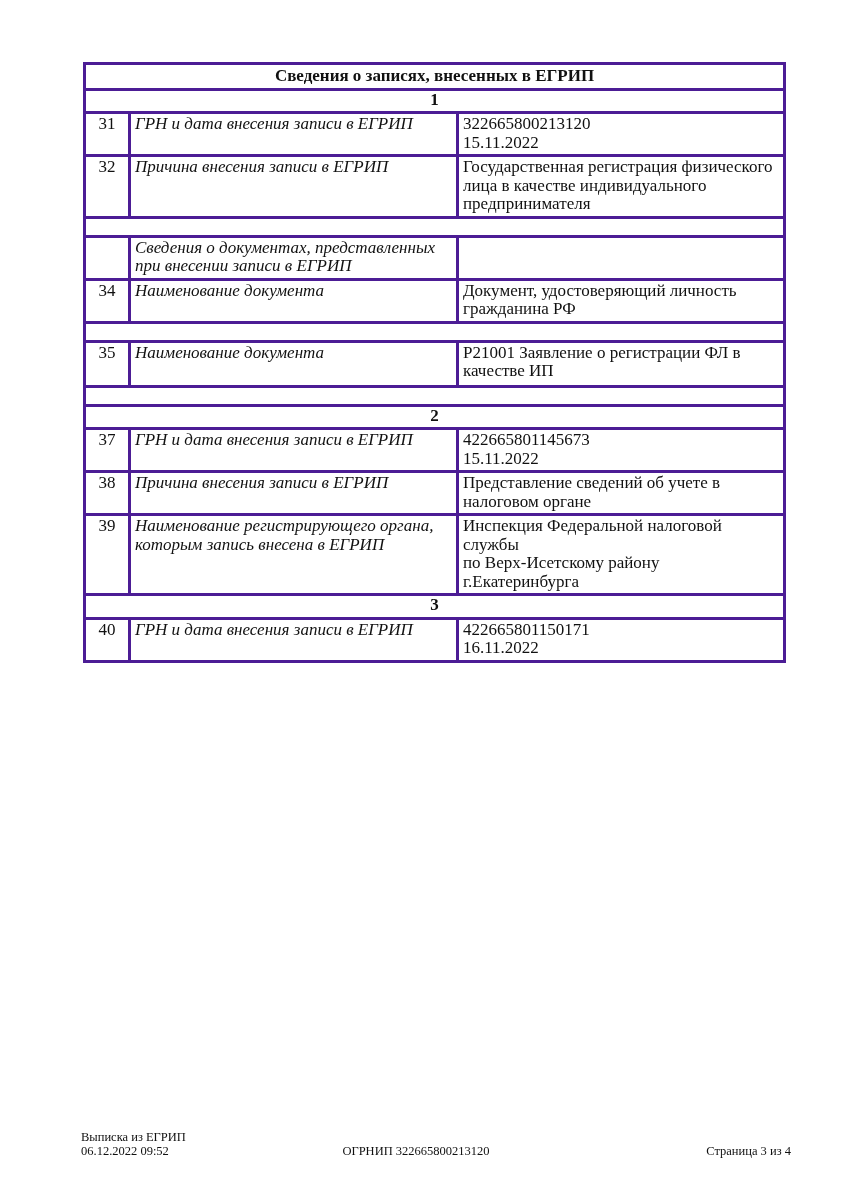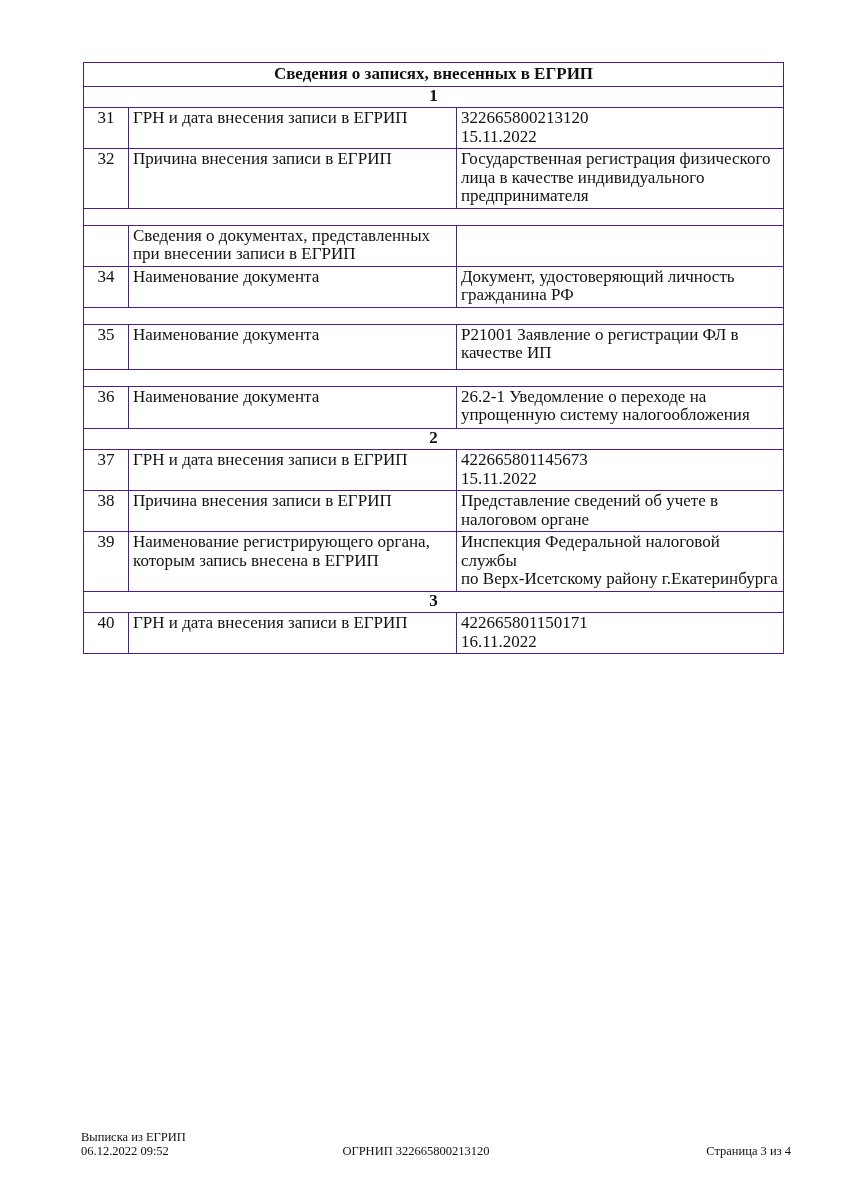--- a/index.html
+++ b/index.html
@@ -17,27 +17,27 @@
   table.egrip{
     position:absolute;
     left:83px;top:62px;
     width:700px;
     border-collapse:collapse;
     table-layout:fixed;
     font-size:17px;
     line-height:18.5px;
   }
   table.egrip td{
-    border:1px solid #4c1d95;
+    border:3px solid #4c1d95;
     vertical-align:top;
     padding:1px 4px 2px 4px;
     overflow:hidden;
   }
   td.num{width:45px;text-align:center;}
-  td.label{width:328px;white-space:pre-line;}
+  td.label{width:328px;white-space:pre-line;font-style:italic;}
   td.value{width:327px;white-space:pre-line;}
   tr.title-row td{
     text-align:center;
     font-weight:bold;
     padding:2px 4px;
   }
   tr.section-row td{
     text-align:center;
     font-weight:bold;
     padding:0 4px 2px 4px;
@@ -124,26 +124,20 @@
         <td class="num">35</td>
         <td class="label">Наименование документа</td>
         <td class="value">Р21001 Заявление о регистрации ФЛ в
 качестве ИП</td>
       </tr>
 
       <tr class="spacer-row">
         <td colspan="3"></td>
       </tr>
 
-      <tr class="h42">
-        <td class="num">36</td>
-        <td class="label">Наименование документа</td>
-        <td class="value">26.2-1 Уведомление о переходе на
-упрощенную систему налогообложения</td>
-      </tr>
 
       <tr class="section-row">
         <td colspan="3">2</td>
       </tr>
 
       <tr class="h40">
         <td class="num">37</td>
         <td class="label">ГРН и дата внесения записи в ЕГРИП</td>
         <td class="value">422665801145673
 15.11.2022</td>

